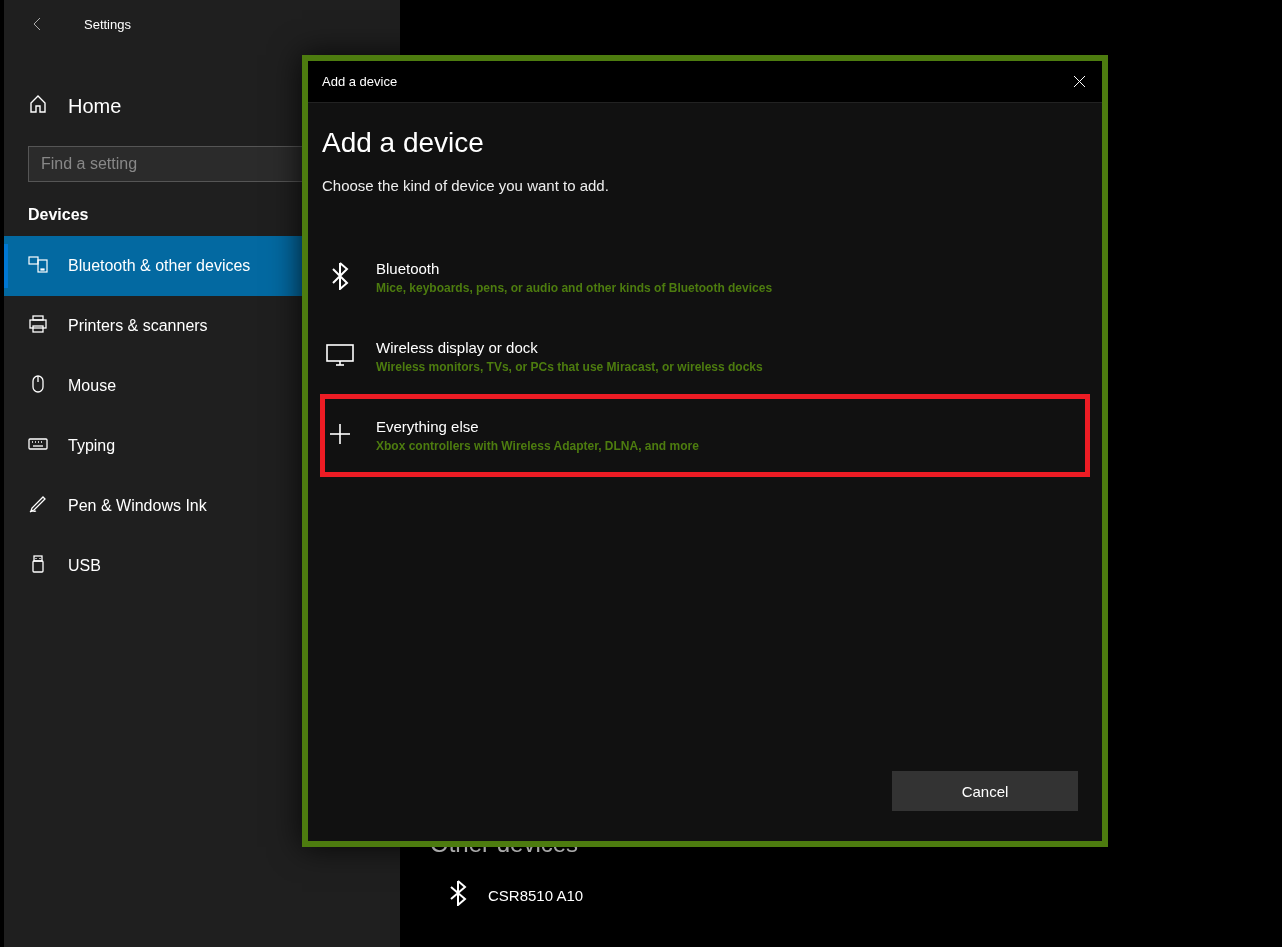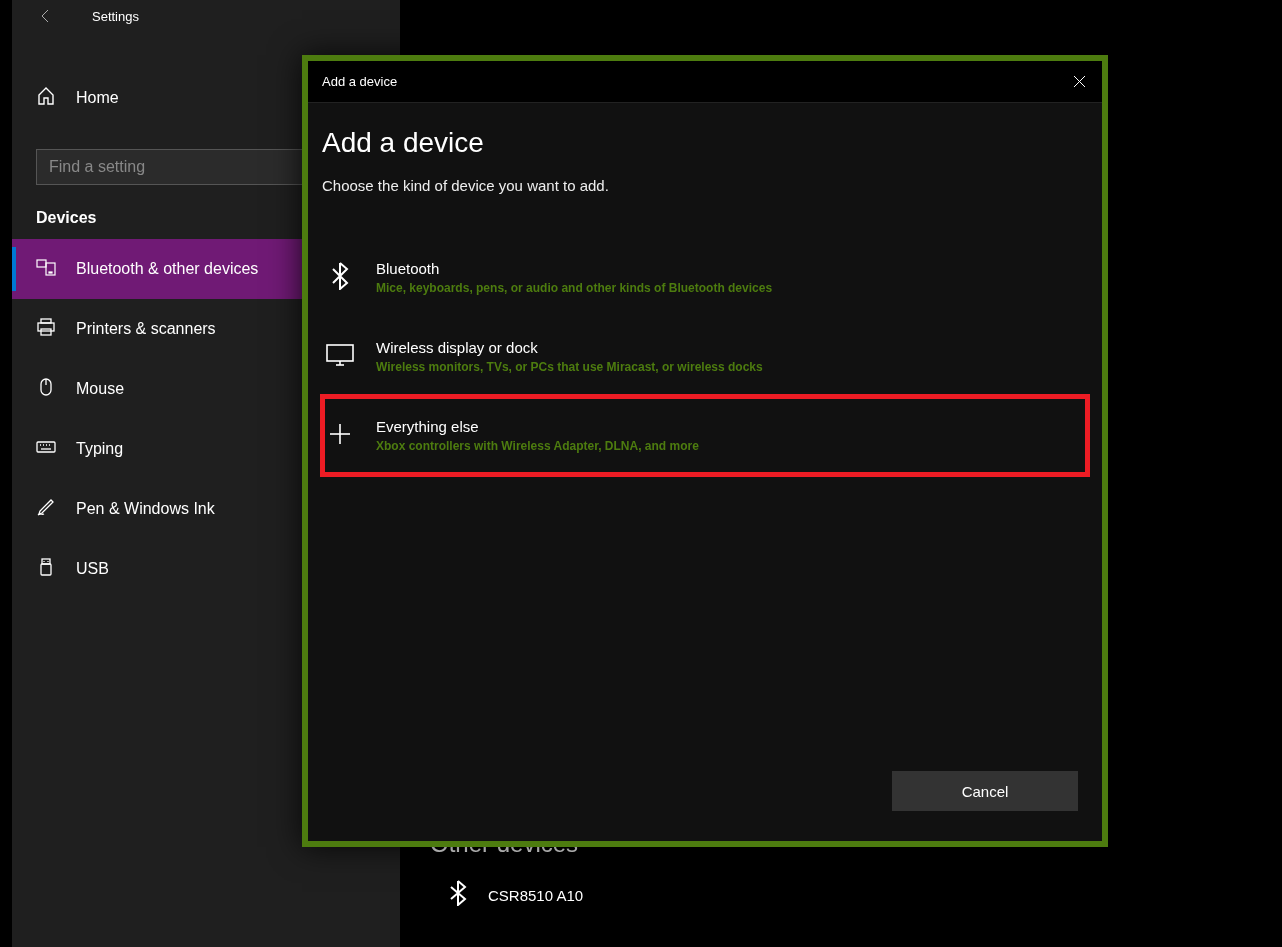--- a/index.html
+++ b/index.html
@@ -1,31 +1,31 @@
 <!DOCTYPE html>
 <html><head>
   <meta charset="utf-8">
   <style>
     * { margin: 0; padding: 0; box-sizing: border-box; font-family: 'Segoe UI', Tahoma, sans-serif; }
     body { width: 1282px; height: 947px; background: #000; color: #fff; overflow: hidden; position: relative; }
 
     
-    .sidebar { position: absolute; left: 12px; top: 0; width: 400px; height: 100%; background: #1f1f1f; }
+    .sidebar { position: absolute; left: 4px; top: 0; width: 400px; height: 100%; background: #1f1f1f; padding-top: 8px; }
     .sidebar-header { display: flex; align-items: center; height: 32px; padding-left: 20px; }
     .back-btn { width: 28px; height: 28px; display: flex; align-items: center; justify-content: center; color: #aaa; }
     .app-title { font-size: 13px; margin-left: 32px; color: #fff; font-weight: 400; }
     .home-row { display: flex; align-items: center; padding: 12px 24px; margin-top: 42px; cursor: pointer; }
     .home-row svg { margin-right: 20px; }
-    .home-label { font-size: 16px; }
-    .search-wrap { padding: 0 24px; margin-top: 27px; }
+    .home-label { font-size: 20px; }
+    .search-wrap { padding: 0 24px; margin-top: 16px; }
     .search-input { width: 100%; height: 36px; background: #2b2b2b; border: 1px solid #555; color: #fff; padding: 0 12px; font-size: 16px; outline: none; }
     .search-input::placeholder { color: #888; }
     .section-label { font-size: 16px; font-weight: 600; padding: 24px 24px 12px; }
     .nav-item { display: flex; align-items: center; height: 60px; padding: 0 24px; cursor: pointer; font-size: 16px; position: relative; }
-    .nav-item.active { background: #701a75; }
+    .nav-item.active { background: #0369a1; }
     .nav-item.active::before { content: ''; position: absolute; left: 0; top: 8px; bottom: 8px; width: 4px; background: #0078d4; }
     .nav-item svg { width: 20px; height: 20px; margin-right: 20px; flex-shrink: 0; }
     .nav-item span { }
 
     
     .title-controls { position: absolute; top: 0; right: 0; display: flex; }
     .title-btn { width: 46px; height: 32px; display: flex; align-items: center; justify-content: center; color: #aaa; cursor: pointer; }
 
     
     .content-area { position: absolute; left: 400px; top: 0; right: 0; bottom: 0; background: #000; }

